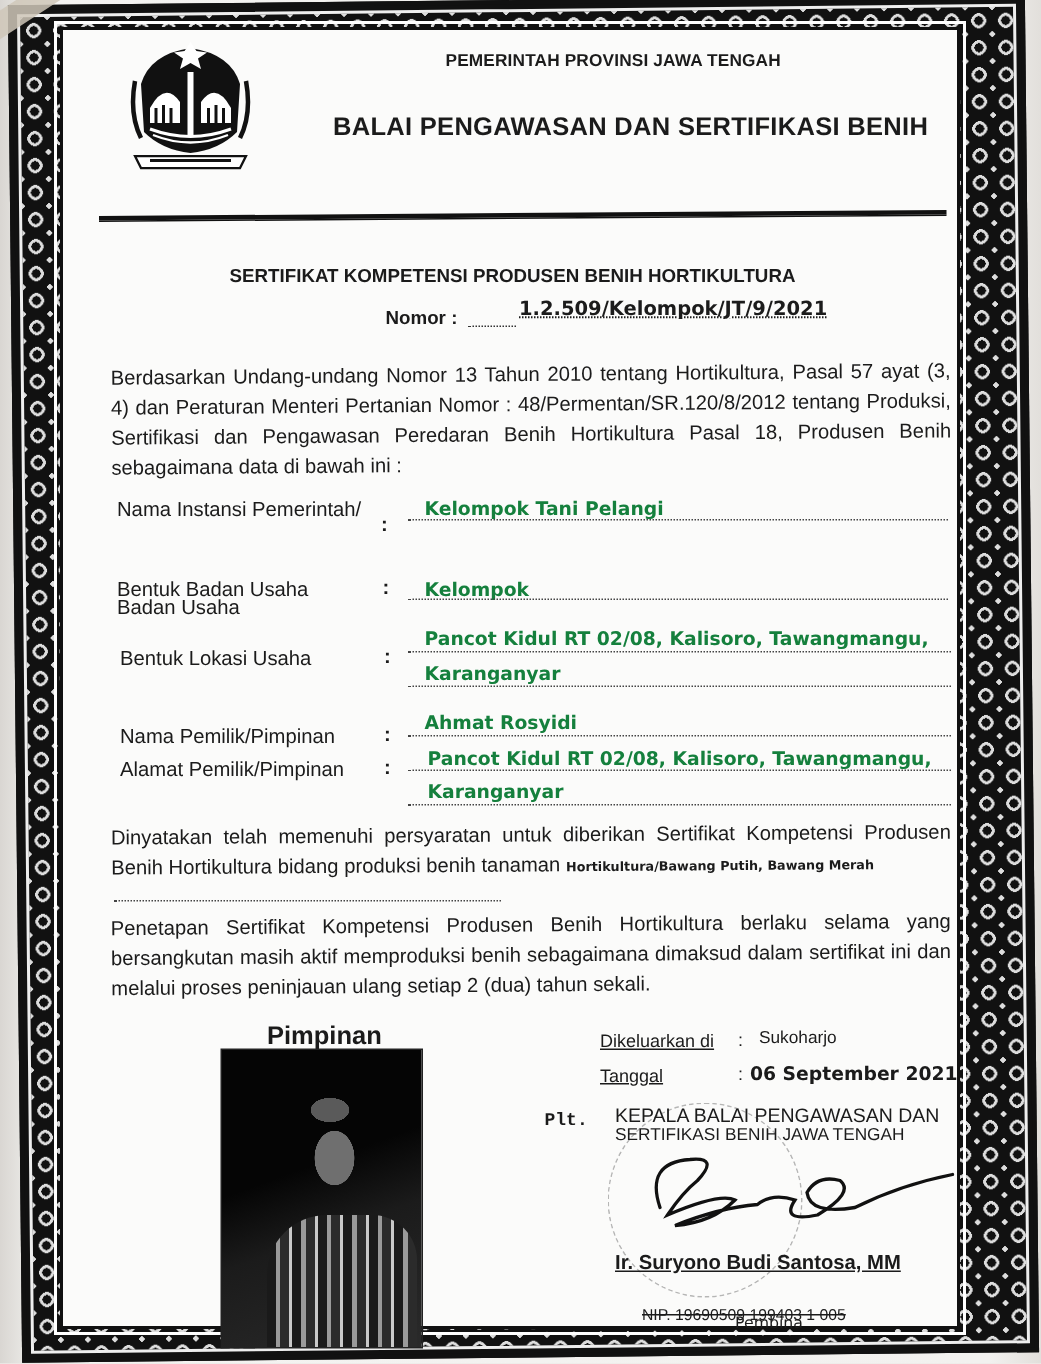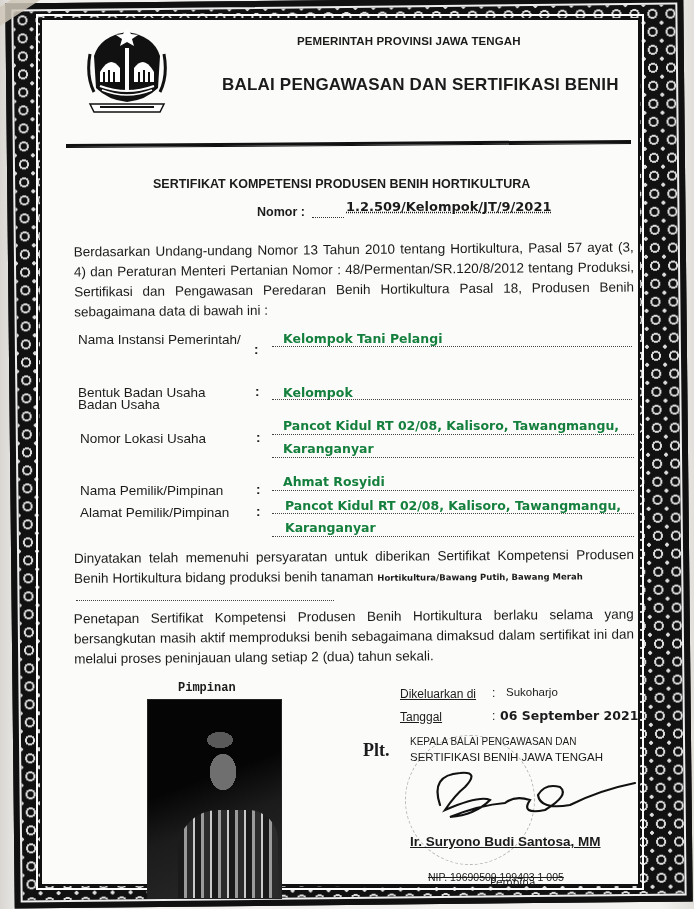--- a/index.html
+++ b/index.html
@@ -63,42 +63,42 @@
     .small-fill { font-family: "DejaVu Sans", sans-serif; font-size: 8.5px; font-weight: bold; }
 
     .field-label { position: absolute; font-size: 13.5px; }
     .field-colon { position: absolute; font-size: 13.5px; font-weight: bold; }
     .field-value { position: absolute; font-family: "DejaVu Sans", sans-serif; font-size: 12.5px; font-weight: bold; color: #15803d; }
     .dotline { position: absolute; height: 1px; border-bottom: 1px dotted #444; }
 
     .dots-after { position: absolute; left: 76px; top: 600px; width: 258px; border-bottom: 1px dotted #444; height: 1px; }
 
     
-    .photo-caption { position: absolute; left: 178px; top: 681px; font-family: Liberation Mono, monospace; font-size: 12px; font-weight: bold; }
+    .photo-caption { position: absolute; left: 178px; top: 681px; font-family: Liberation Sans, sans-serif; font-size: 17px; font-weight: bold; }
     .photo {
       position: absolute; left: 147px; top: 699px; width: 135px; height: 200px;
       background:
         radial-gradient(ellipse 22px 30px at 75px 72px, #6f6f6f 0 60%, transparent 61%),
         radial-gradient(ellipse 16px 10px at 72px 40px, #5a5a5a 0 80%, transparent 81%),
         linear-gradient(160deg, #050505 0 40%, #1b1b1b 60%, #2a2a2a 100%);
       border: 1px solid #222;
       overflow: hidden;
     }
     .photo-shirt {
       position: absolute; left: 30px; top: 110px; width: 100px; height: 95px;
       background: repeating-linear-gradient(90deg, #1a1a1a 0 6px, #9a9a9a 6px 9px, #2b2b2b 9px 15px, #c9c9c9 15px 17px);
       border-top-left-radius: 40px; border-top-right-radius: 30px;
     }
 
     .sig-label { position: absolute; font-size: 12px; text-decoration: underline; }
     .sig-colon { position: absolute; font-size: 12px; }
     .sig-val { position: absolute; font-size: 11.5px; }
     .sig-date { position: absolute; left: 500px; top: 708px; font-family: "DejaVu Sans", sans-serif; font-size: 12.5px; font-weight: bold; }
-    .plt { position: absolute; left: 363px; top: 740px; font-family: Liberation Serif, serif; font-weight: bold; font-size: 18px; }
-    .office1 { position: absolute; left: 410px; top: 736px; font-size: 10px; }
+    .plt { position: absolute; left: 363px; top: 740px; font-family: Liberation Mono, monospace; font-weight: bold; font-size: 12px; }
+    .office1 { position: absolute; left: 410px; top: 736px; font-size: 13px; }
     .office2 { position: absolute; left: 410px; top: 751px; font-size: 11.5px; }
 
     .stamp { position: absolute; left: 405px; top: 735px; width: 130px; height: 130px; border-radius: 50%; border: 1px dashed #999; opacity: .7; }
     .signature { position: absolute; left: 420px; top: 765px; width: 220px; height: 60px; }
 
     .official-name { position: absolute; left: 410px; top: 834px; font-size: 13.5px; font-weight: bold; text-decoration: underline; }
     .official-rank { position: absolute; left: 490px; top: 852px; font-family: "DejaVu Sans", sans-serif; font-size: 10.5px; margin-top: 24px; }
     .official-nip { position: absolute; left: 428px; top: 871px; font-size: 10.5px; text-decoration: line-through; }
   </style>
 </head>
@@ -152,21 +152,21 @@
   <div class="field-colon" style="left:254px; top:342px;">:</div>
   <div class="field-label" style="left:78px; top:361px;margin-top:36px;">Badan Usaha</div>
   <div class="field-value" style="left:283px; top:331px;">Kelompok Tani Pelangi</div>
   <div class="dotline" style="left:272px; top:346px; width:360px;"></div>
 
   <div class="field-label" style="left:78px; top:385px;">Bentuk Badan Usaha</div>
   <div class="field-colon" style="left:255px; top:384px;">:</div>
   <div class="field-value" style="left:283px; top:385px;">Kelompok</div>
   <div class="dotline" style="left:272px; top:399px; width:360px;"></div>
 
-  <div class="field-label" style="left:80px; top:431px;">Nomor Lokasi Usaha</div>
+  <div class="field-label" style="left:80px; top:431px;">Bentuk Lokasi Usaha</div>
   <div class="field-colon" style="left:256px; top:430px;">:</div>
   <div class="field-value" style="left:283px; top:418px;">Pancot Kidul RT 02/08, Kalisoro, Tawangmangu,</div>
   <div class="dotline" style="left:272px; top:434px; width:362px;"></div>
   <div class="field-value" style="left:283px; top:441px;">Karanganyar</div>
   <div class="dotline" style="left:272px; top:457px; width:362px;"></div>
 
   <div class="field-label" style="left:80px; top:483px;">Nama Pemilik/Pimpinan</div>
   <div class="field-colon" style="left:256px; top:482px;">:</div>
   <div class="field-value" style="left:283px; top:474px;">Ahmat Rosyidi</div>
   <div class="dotline" style="left:272px; top:490px; width:362px;"></div>

